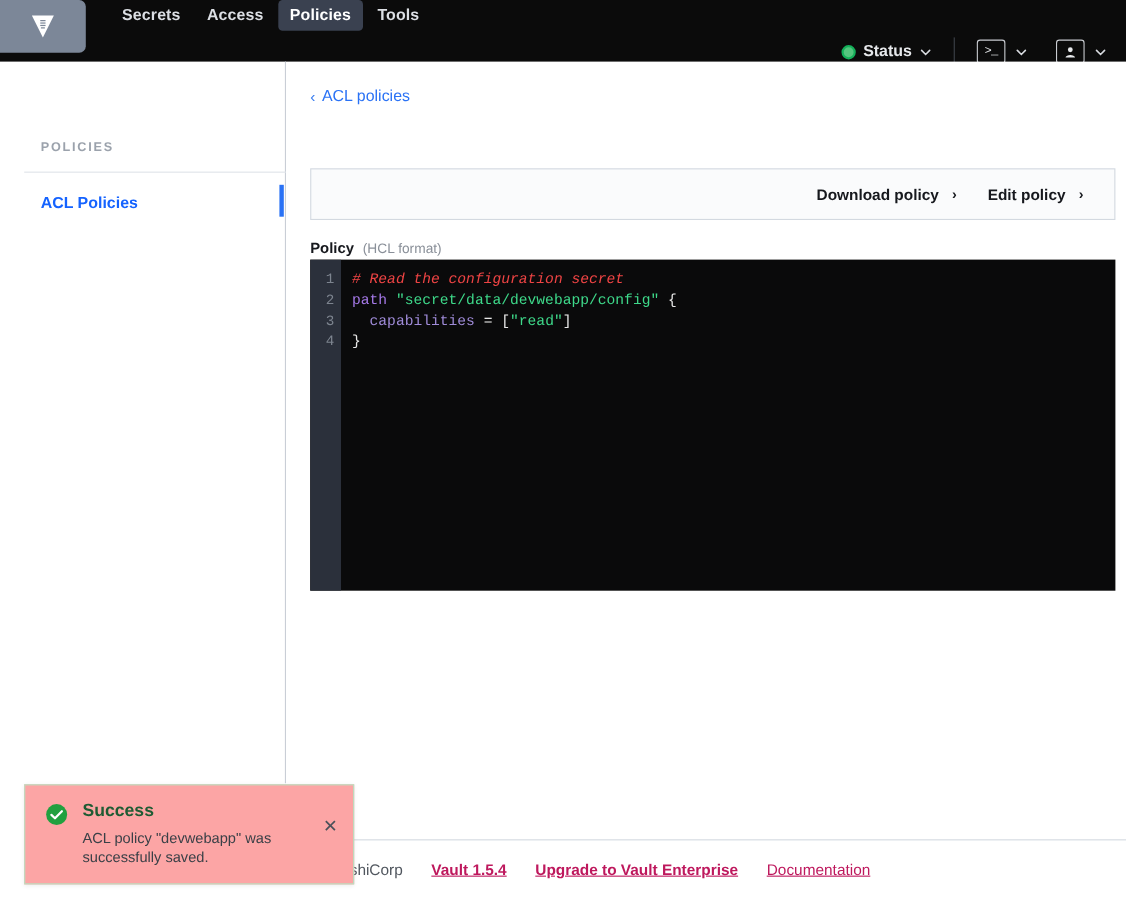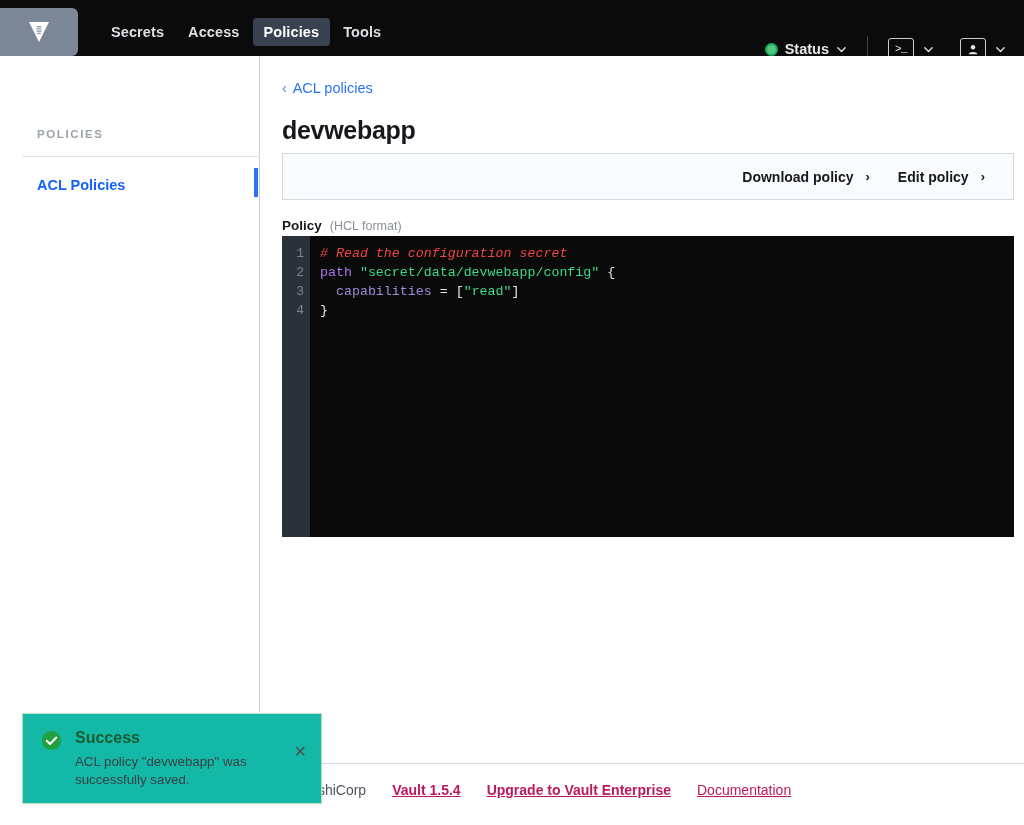--- a/index.html
+++ b/index.html
@@ -9,21 +9,21 @@
     background: #ffffff;
     overflow: hidden;
   }
   #root { position: relative; width: 1024px; height: 825px; }
 
   
   .navbar {
     position: absolute; top: 0; left: 0;
     width: 1024px; height: 64px;
     background: #0b0b0b;
-    display: flex; align-items: center;
+    display: flex; align-items: flex-start;
   }
   .logo-btn {
     width: 78px; height: 48px; margin-left: 0; margin-top: 0;
     background: #7c8798;
     border-radius: 0 6px 6px 0;
     display: flex; align-items: center; justify-content: center;
     flex: 0 0 auto;
     cursor: pointer;
   }
   .vault-mark { width: 22px; height: 24px; display: block; }
@@ -150,21 +150,21 @@
   .footer-link {
     font-size: 14px; color: #be185d; text-decoration: underline;
     cursor: pointer; white-space: nowrap;
   }
   .footer-link.strong { font-weight: 700; }
 
   
   .toast {
     position: absolute; left: 22px; top: 713px;
     width: 300px; height: 91px;
-    background: #14b8a6; border: 1px solid #b9e0c0;
+    background: #fca5a5; border: 1px solid #b9e0c0;
     box-shadow: 0 1px 4px rgba(0,0,0,0.07);
     padding: 15px 16px 14px 18px;
     display: flex; gap: 13px;
   }
   .toast-icon { width: 21px; height: 21px; flex: 0 0 auto; margin-top: 1px; }
   .toast-body { flex: 1; }
   .toast-title {
     font-size: 16px; font-weight: 700; color: #1e5b33; margin-bottom: 6px;
   }
   .toast-msg { font-size: 13.3px; color: #3a4047; line-height: 18px; max-width: 190px; }
@@ -238,21 +238,20 @@
     </div>
     <div class="side-active-bar"></div>
   </div>
 
   <div class="main">
     <div class="breadcrumb">
       <span class="bc-chev">‹</span>
       <span class="bc-text">ACL policies</span>
     </div>
 
-    <div class="page-title">devwebapp</div>
 
     <div class="action-bar">
       <div class="action-btn">
         <span>Download policy</span>
         <span class="act-chev">›</span>
       </div>
       <div class="action-btn">
         <span>Edit policy</span>
         <span class="act-chev">›</span>
       </div>

